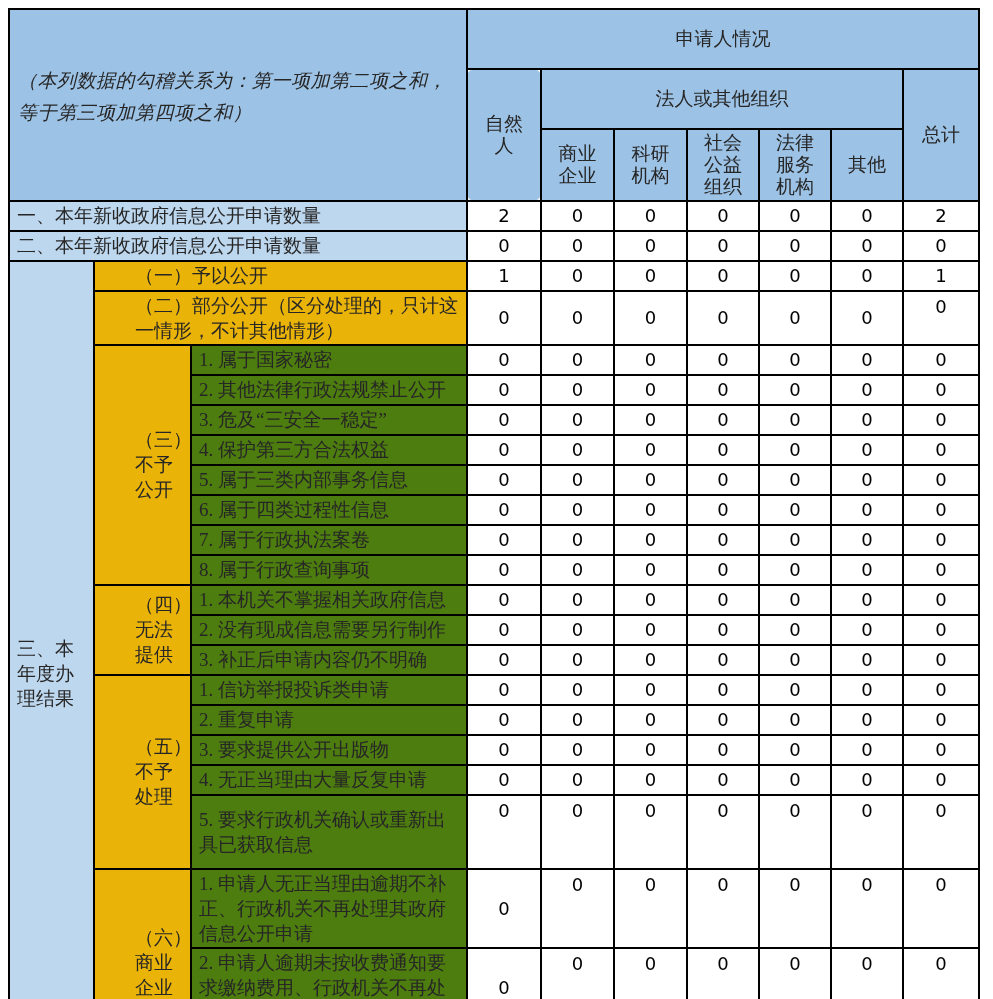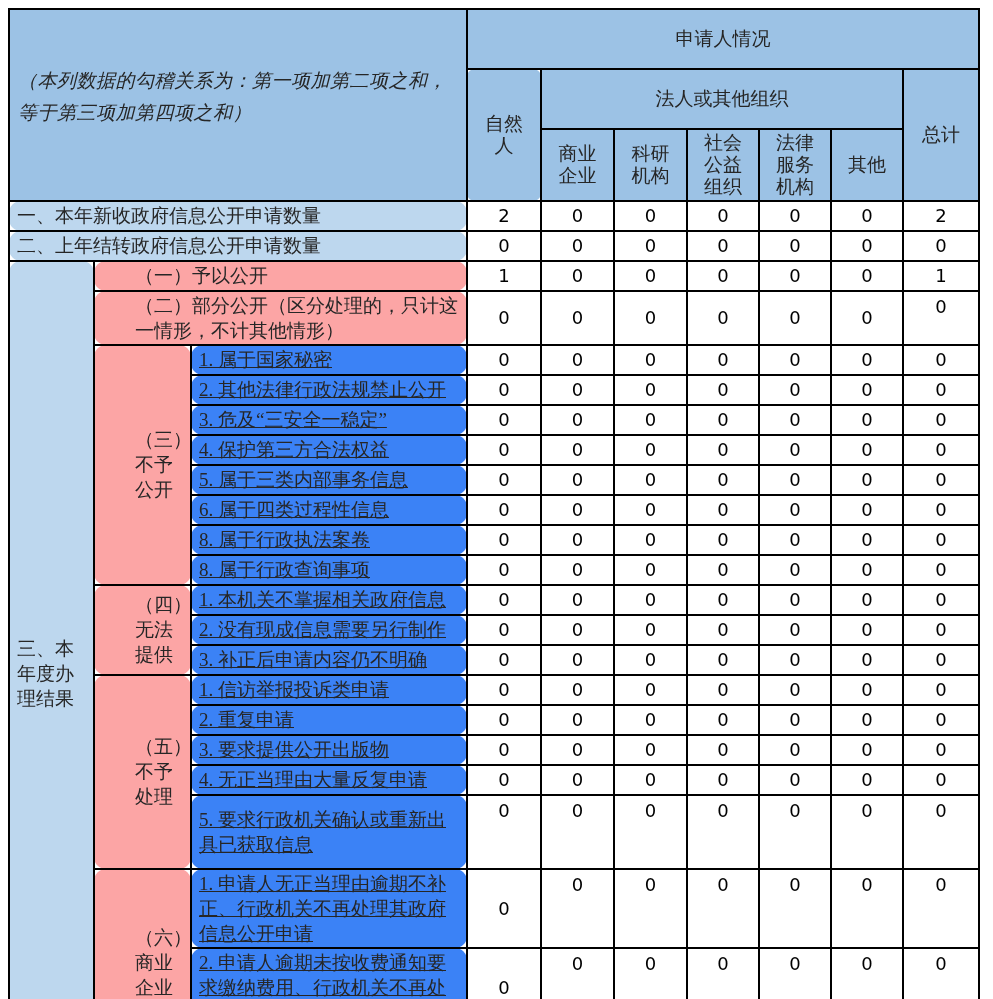--- a/index.html
+++ b/index.html
@@ -45,25 +45,24 @@
   }
   td.padx { padding: 2px 13px; word-break: break-all; border-radius: 8px; }
   td.wrapcell { word-break: break-all; padding: 2px 8px; }
   
   tbody td.lab {
     font-size: 19px;
     line-height: 1.32;
     padding: 1px 4px 1px 7px;
     word-break: break-all;
     height: 26px;
-    border-radius: 12px;
   }
   tbody td.lv1 { background: #BDD7EE; }
-  tbody td.lv2 { background: #fca5a5; padding-left: 40px; }
-  tbody td.lv3 { background: #3b82f6; text-decoration: underline; }
+  tbody td.lv2 { background: #eab308; padding-left: 40px; }
+  tbody td.lv3 { background: #4d7c0f; }
   tbody td.num {
     background: #ffffff;
     font-family: "DejaVu Sans", "Liberation Sans", sans-serif;
     font-size: 18px;
     line-height: 1.3;
     color: #000000;
     text-align: center;
     height: 26px;
     padding: 1px 2px;
   }
@@ -115,21 +114,21 @@
           <td class="lab lv1" colspan="3">一、本年新收政府信息公开申请数量</td>
           <td class="num c0">2</td>
           <td class="num c1">0</td>
           <td class="num c2">0</td>
           <td class="num c3">0</td>
           <td class="num c4">0</td>
           <td class="num c5">0</td>
           <td class="num c6">2</td>
         </tr>
         <tr>
-          <td class="lab lv1" colspan="3">二、上年结转政府信息公开申请数量</td>
+          <td class="lab lv1" colspan="3">二、本年新收政府信息公开申请数量</td>
           <td class="num c0">0</td>
           <td class="num c1">0</td>
           <td class="num c2">0</td>
           <td class="num c3">0</td>
           <td class="num c4">0</td>
           <td class="num c5">0</td>
           <td class="num c6">0</td>
         </tr>
         <tr>
           <td class="lab lv1" rowspan="22">三、本年度办理结果</td>
@@ -207,21 +206,21 @@
           <td class="lab lv3">6. 属于四类过程性信息</td>
           <td class="num c0">0</td>
           <td class="num c1">0</td>
           <td class="num c2">0</td>
           <td class="num c3">0</td>
           <td class="num c4">0</td>
           <td class="num c5">0</td>
           <td class="num c6">0</td>
         </tr>
         <tr>
-          <td class="lab lv3">8. 属于行政执法案卷</td>
+          <td class="lab lv3">7. 属于行政执法案卷</td>
           <td class="num c0">0</td>
           <td class="num c1">0</td>
           <td class="num c2">0</td>
           <td class="num c3">0</td>
           <td class="num c4">0</td>
           <td class="num c5">0</td>
           <td class="num c6">0</td>
         </tr>
         <tr>
           <td class="lab lv3">8. 属于行政查询事项</td>

